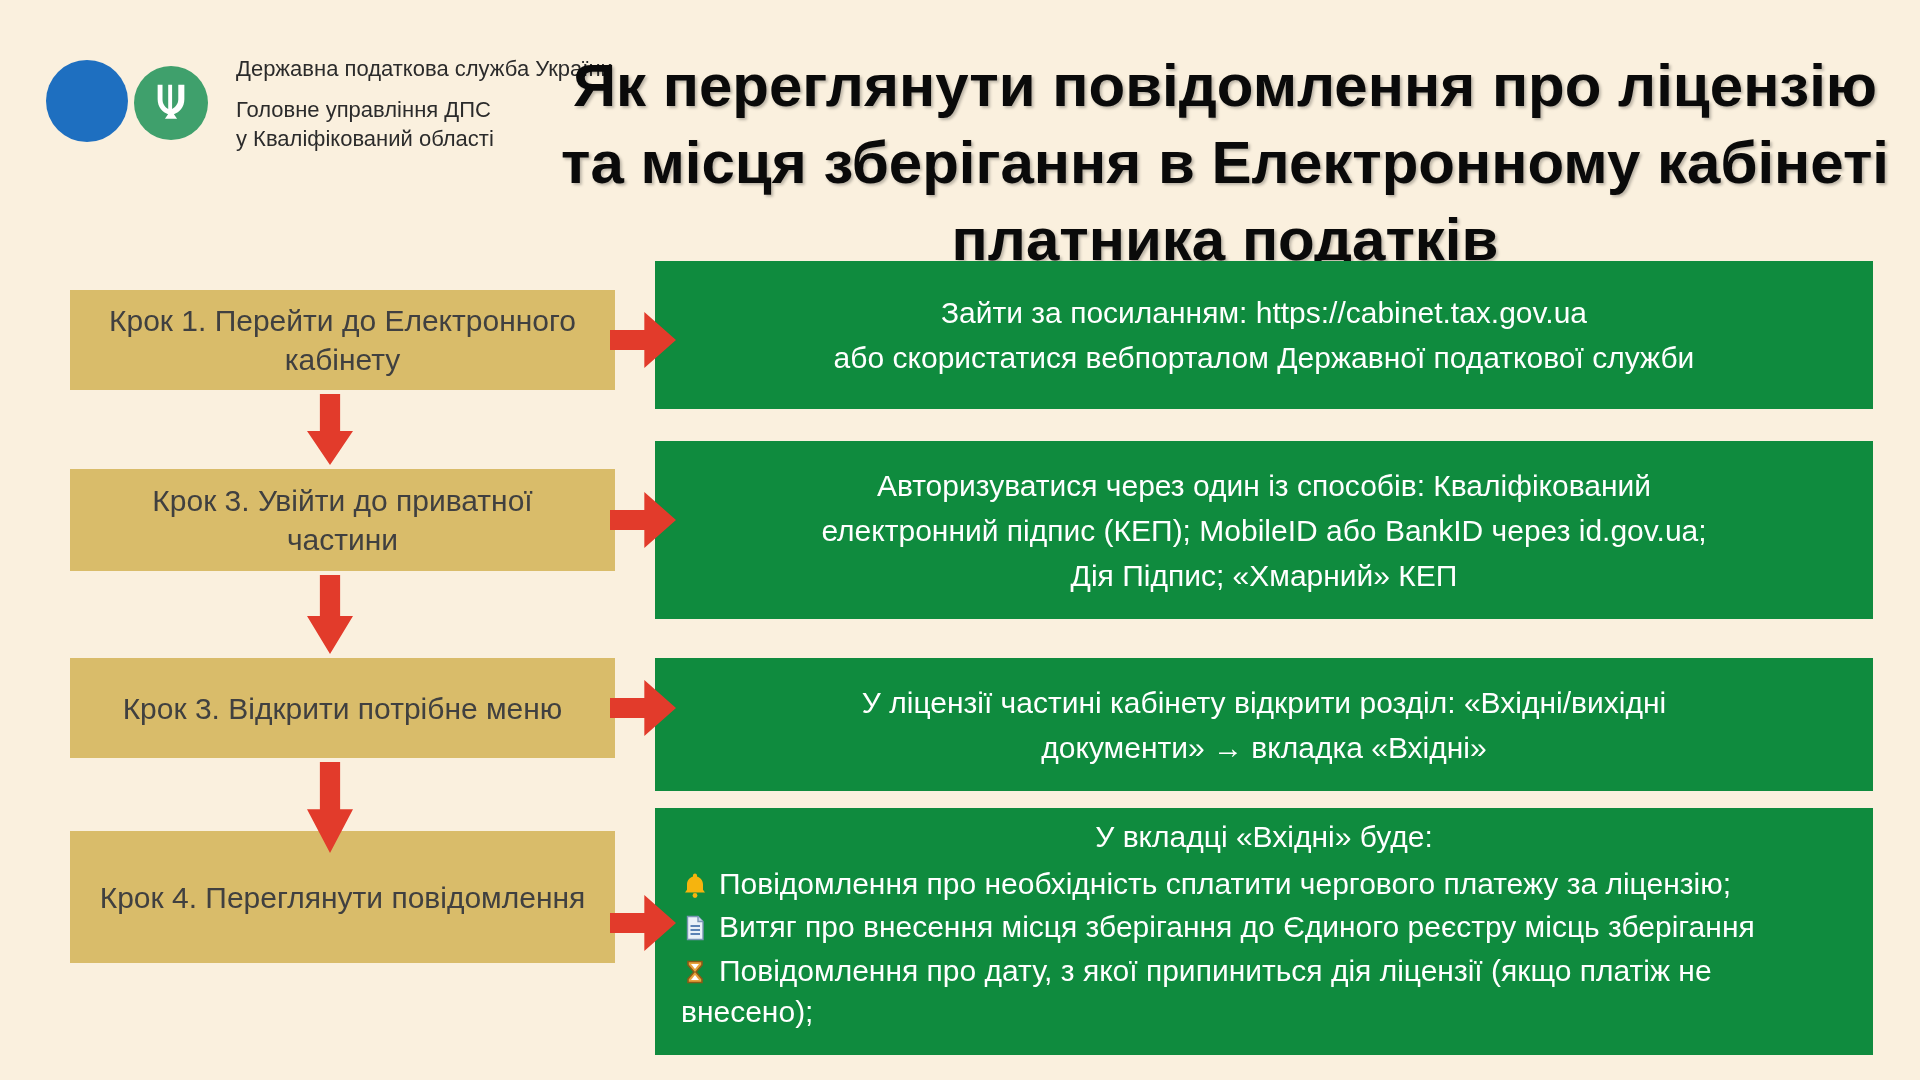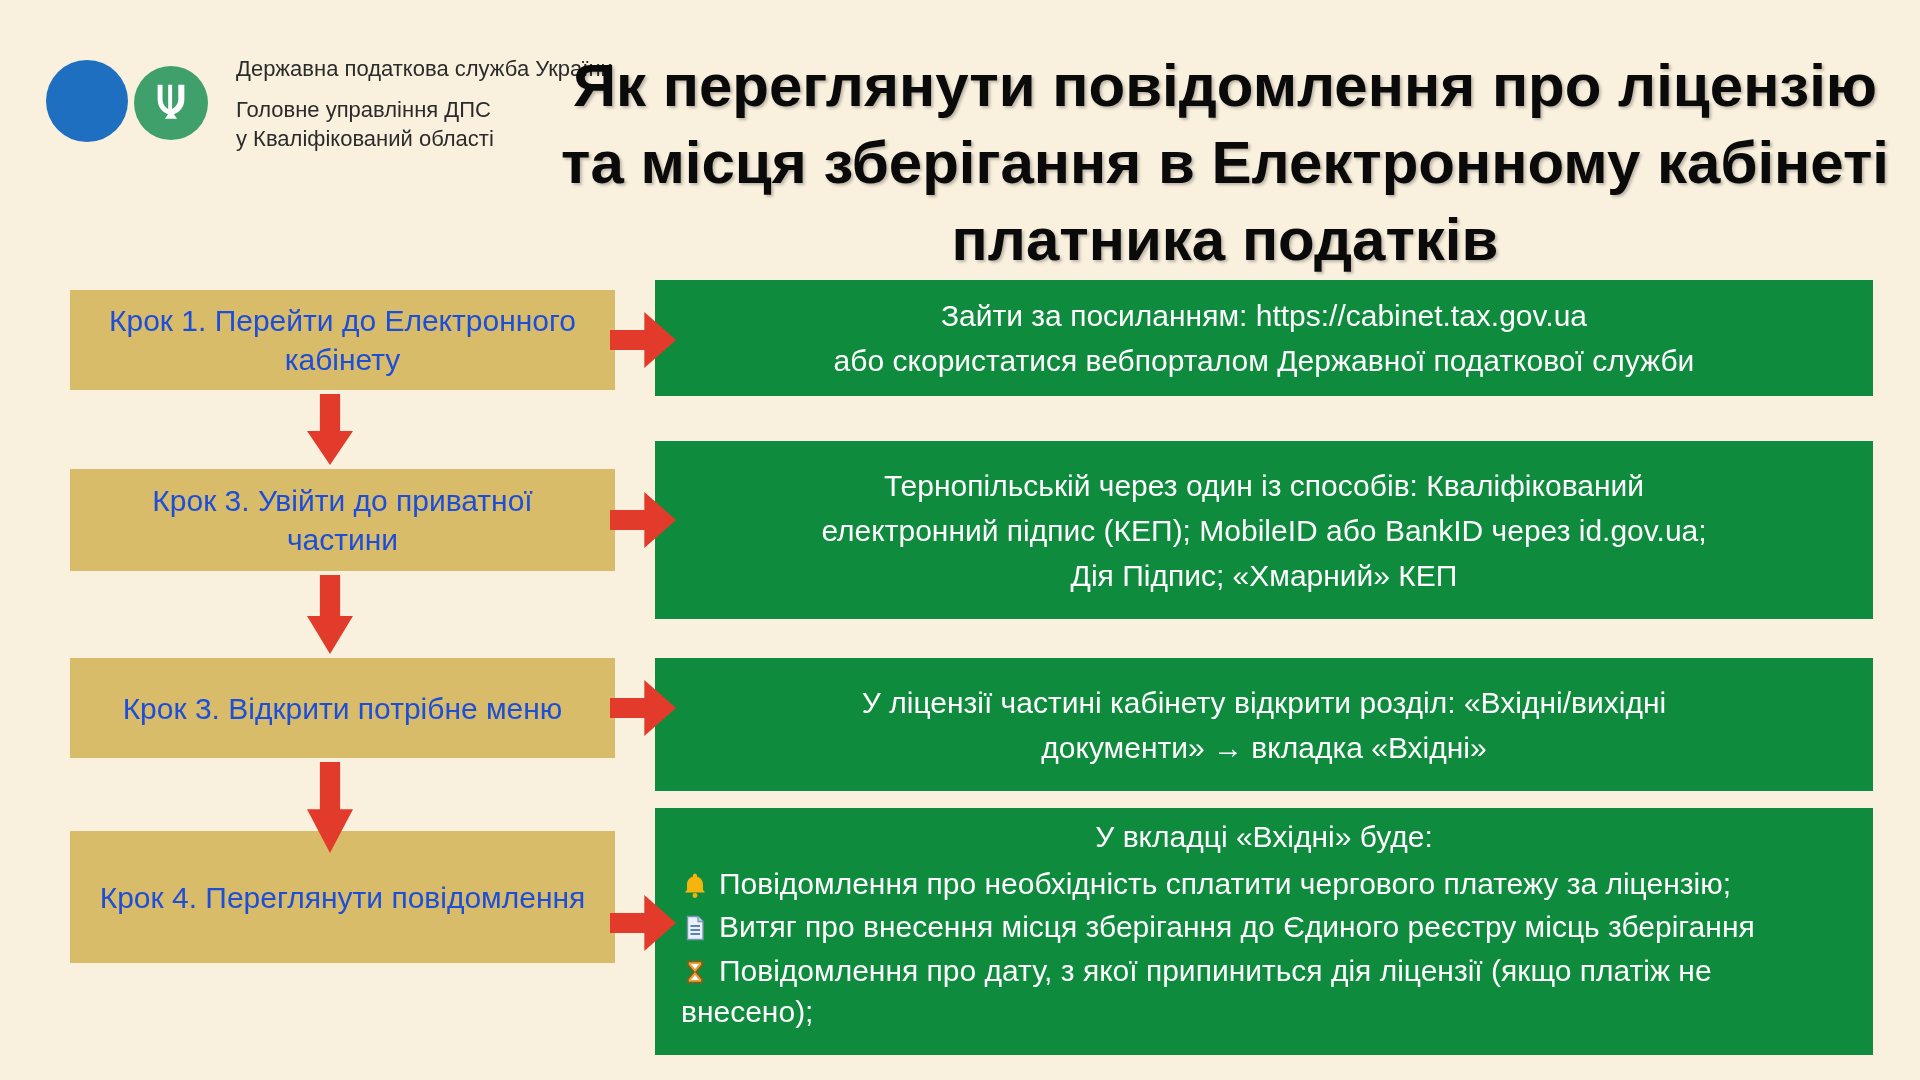--- a/index.html
+++ b/index.html
@@ -31,39 +31,39 @@
   .title {
     position: absolute; left: 560px; top: 48px; width: 1330px;
     text-align: center; font-size: 60px; font-weight: 700;
     color: #0a0a0a; line-height: 1.28; white-space: pre-line;
     text-shadow: 2px 2px 3px rgba(0,0,0,0.25);
   }
 
   
   .step-box {
     position: absolute; left: 70px; width: 545px;
-    background: #D9BC6A; color: #1d4ed8;
+    background: #D9BC6A; color: #404040;
     display: flex; align-items: center; justify-content: center;
     text-align: center; font-size: 30px; line-height: 1.3;
     padding: 20px 18px; white-space: pre-line;
   }
   .s1 { top: 290px; height: 100px; }
   .s2 { top: 469px; height: 102px; }
   .s3 { top: 658px; height: 100px; }
   .s4 { top: 831px; height: 132px; }
 
   
   .info-box {
     position: absolute; left: 655px; width: 1218px;
     background: #0F8B3E; color: #ffffff;
     display: flex; flex-direction: column; justify-content: center;
     text-align: center; font-size: 30px; line-height: 1.5;
     padding: 10px 26px; white-space: pre-line;
   }
-  .i1 { top: 261px; height: 116px; margin-top: 19px; }
+  .i1 { top: 261px; height: 148px; }
   .i2 { top: 441px; height: 178px; }
   .i3 { top: 658px; height: 133px; }
   .i4 { top: 808px; height: 247px; white-space: normal; justify-content: flex-start; padding-top: 6px; }
 
   .i4 .intro { text-align: center; margin-bottom: 4px; }
   .info-item { text-align: left; font-size: 30px; line-height: 1.38; margin-bottom: 2px; }
   .item-icon { display: inline-block; vertical-align: -5px; margin-right: 10px; }
 
   
   .arrow-right {
@@ -113,21 +113,21 @@
 або скористатися вебпорталом Державної податкової служби</span>
   </div>
   <div class="arrow-down d1"></div>
 
   <div class="step-box s2">
     <span>Крок 3. Увійти до приватної
 частини</span>
   </div>
   <div class="arrow-right a2"></div>
   <div class="info-box i2">
-    <span>Тернопільській через один із способів: Кваліфікований
+    <span>Авторизуватися через один із способів: Кваліфікований
 електронний підпис (КЕП); MobileID або BankID через id.gov.ua;
 Дія Підпис; «Хмарний» КЕП</span>
   </div>
   <div class="arrow-down d2"></div>
 
   <div class="step-box s3">
     <span>Крок 3. Відкрити потрібне меню</span>
   </div>
   <div class="arrow-right a3"></div>
   <div class="info-box i3">

